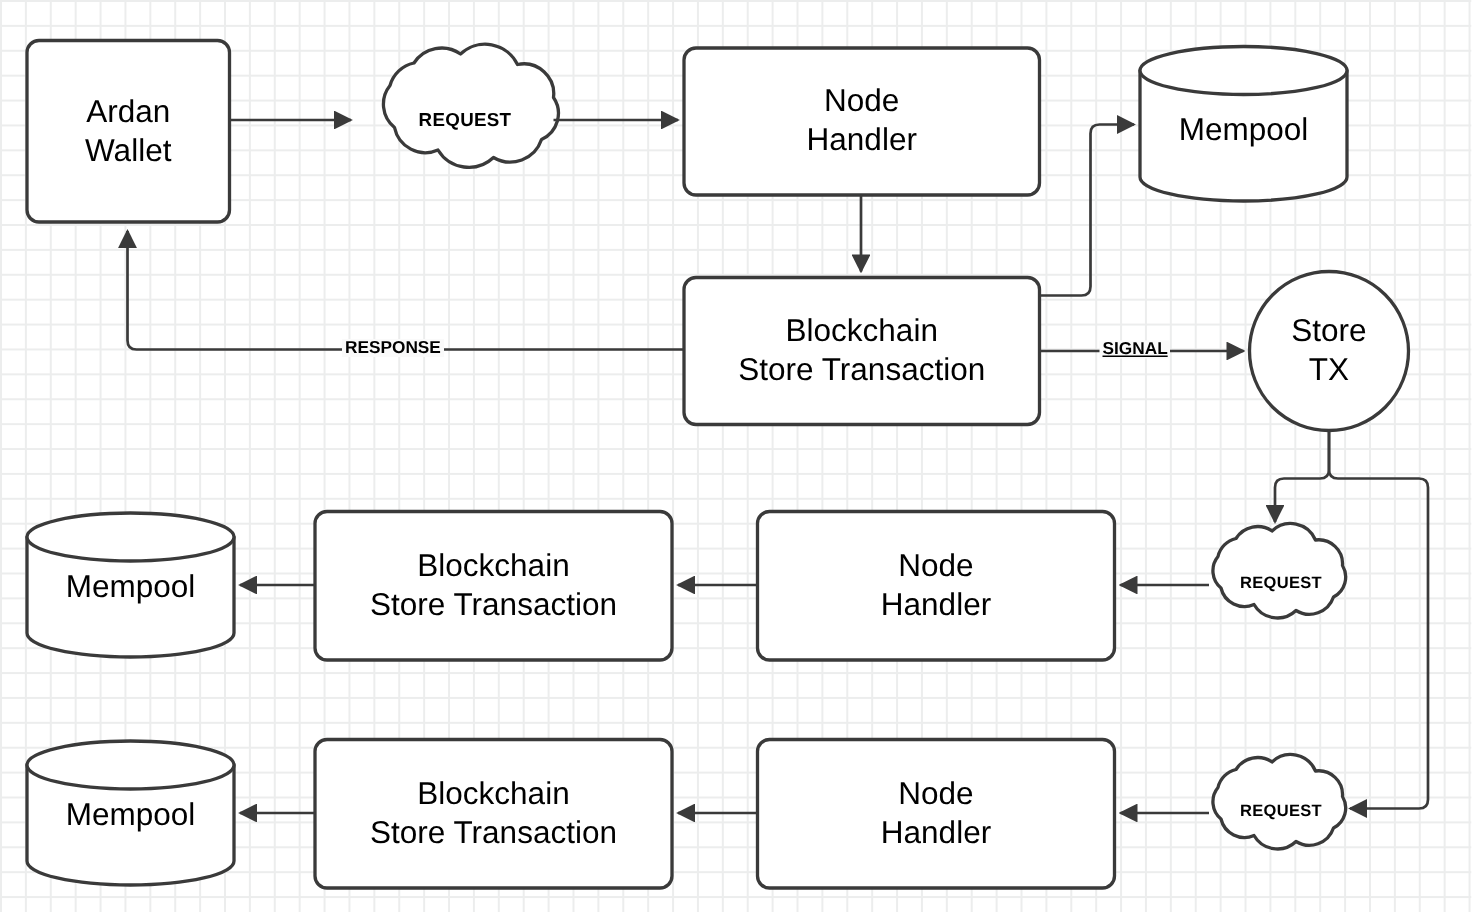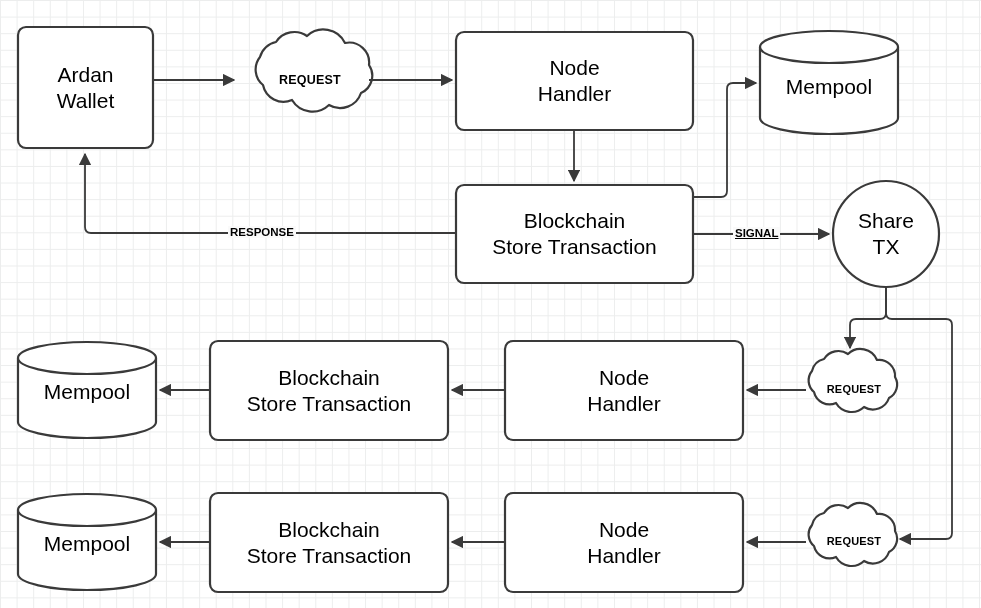--- a/index.html
+++ b/index.html
@@ -160,21 +160,21 @@
   <div class="shape-text t-big" style="left:760px; top:57px; width:138px; height:60px;">
     <span>Mempool</span>
   </div>
 
   <div class="shape-text t-big" style="left:456px; top:185px; width:237px; height:98px;">
     <span>Blockchain</span>
     <span>Store Transaction</span>
   </div>
 
   <div class="shape-text t-big" style="left:833px; top:181px; width:106px; height:106px;">
-    <span>Share</span>
+    <span>Store</span>
     <span>TX</span>
   </div>
 
   <div class="shape-text t-big" style="left:18px; top:366px; width:138px; height:52px;">
     <span>Mempool</span>
   </div>
 
   <div class="shape-text t-big" style="left:210px; top:341px; width:238px; height:99px;">
     <span>Blockchain</span>
     <span>Store Transaction</span>

